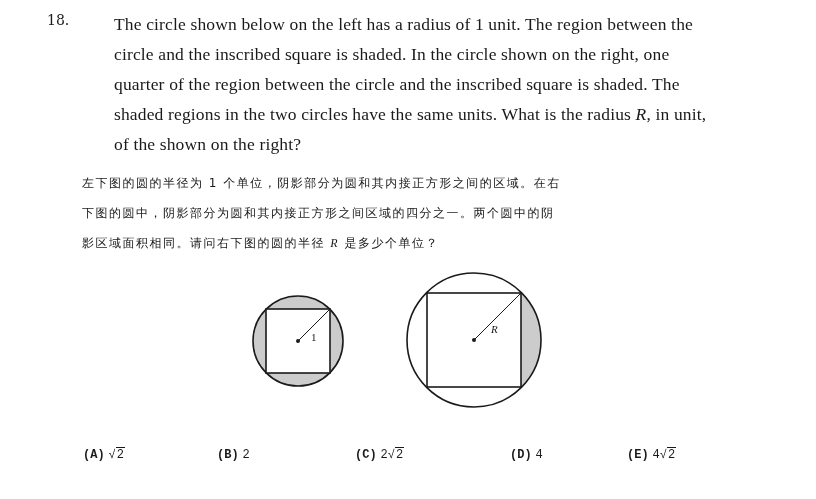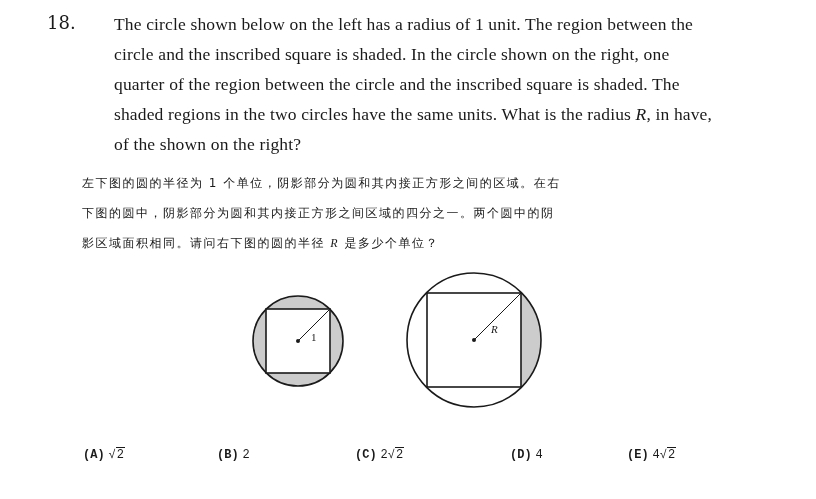--- a/index.html
+++ b/index.html
@@ -1,39 +1,39 @@
 <!DOCTYPE html>
 <html><head>
   <meta charset="utf-8">
   <style>
     html, body { margin: 0; padding: 0; background: #ffffff; }
     body { width: 816px; height: 499px; position: relative; overflow: hidden;
            font-family: "DejaVu Serif", "Liberation Serif", serif; color: #1a1a1a; }
-    .qnum { position: absolute; left: 47px; top: 12px; font-size: 18px; }
+    .qnum { position: absolute; left: 47px; top: 12px; font-size: 14px; }
     .en-line { position: absolute; left: 82px; font-size: 17.5px; line-height: 24px; white-space: nowrap;
                font-family: "Liberation Serif", "DejaVu Serif", serif; letter-spacing: 0.15px; margin-left: 32px; }
     .zh-line { position: absolute; left: 82px; font-size: 12px; line-height: 24px; white-space: nowrap;
                font-family: "DejaVu Sans", "Liberation Sans", sans-serif; letter-spacing: 1.5px; }
     .it { font-style: italic; font-family: "Liberation Serif", serif; }
     .figures { position: absolute; left: 0; top: 0; }
     .answer { position: absolute; top: 448px; font-size: 12px; white-space: nowrap;
               font-family: Liberation Mono, monospace; }
     .answer .lbl { font-weight: bold; margin-right: 4px; }
     .sqrt { display: inline-block; position: relative; }
     .sqrt .rad { border-top: 1.2px solid #1a1a1a; padding: 0 1px; }
   </style>
 </head>
 <body>
 
 <div class="qnum">18.</div>
 
 <div class="en-line" style="top:12px">The circle shown below on the left has a radius of 1 unit.  The region between the</div>
 <div class="en-line" style="top:42px">circle and the inscribed square is shaded.  In the circle shown on the right, one</div>
 <div class="en-line" style="top:72px">quarter of the region between the circle and the inscribed square is shaded.  The</div>
-<div class="en-line" style="top:102px"><span>shaded regions in the two circles have the same units. What is the radius </span><span class="it">R</span><span>, in have,</span></div>
+<div class="en-line" style="top:102px"><span>shaded regions in the two circles have the same units. What is the radius </span><span class="it">R</span><span>, in unit,</span></div>
 <div class="en-line" style="top:132px">of the shown on the right?</div>
 
 <div class="zh-line" style="top:171px">左下图的圆的半径为 1 个单位，阴影部分为圆和其内接正方形之间的区域。在右</div>
 <div class="zh-line" style="top:201px">下图的圆中，阴影部分为圆和其内接正方形之间区域的四分之一。两个圆中的阴</div>
 <div class="zh-line" style="top:231px"><span>影区域面积相同。请问右下图的圆的半径 </span><span class="it">R</span><span> 是多少个单位？</span></div>
 
 <svg class="figures" width="816" height="499">
 
   <g>
     <circle cx="298" cy="341" r="45" fill="#cccccc" stroke="#1a1a1a" stroke-width="1.6"></circle>

